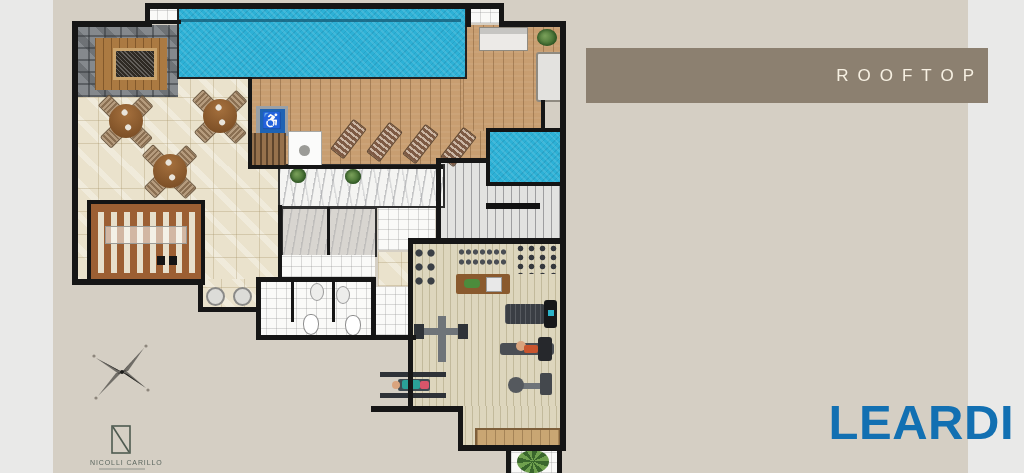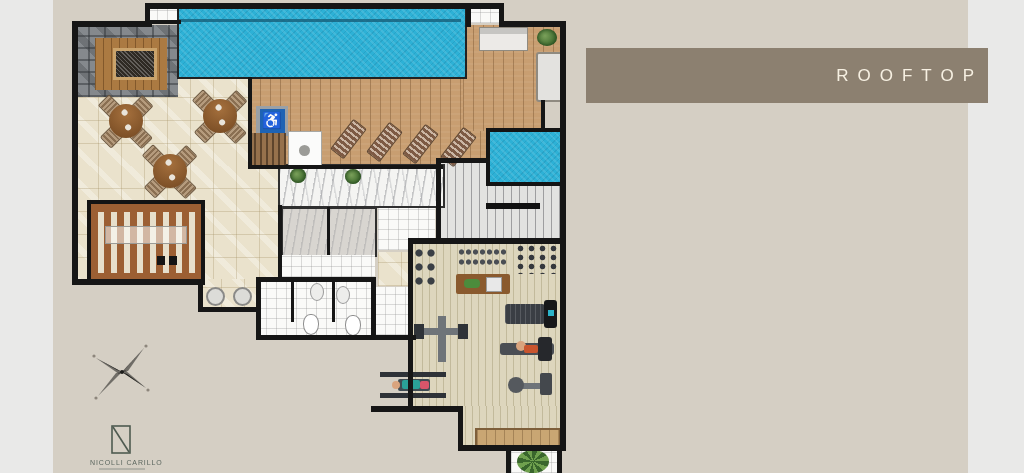--- a/index.html
+++ b/index.html
@@ -264,13 +264,14 @@
     <div class="abs" style="left:90px;top:425px;width:64px;height:46px;z-index:7;text-align:center;">
       <svg width="24" height="30" viewBox="0 0 24 30">
         <rect x="2" y="1" width="18" height="27" fill="none" stroke="#4e5a50" stroke-width="1.6"></rect>
         <line x1="3" y1="2" x2="19" y2="27" stroke="#4e5a50" stroke-width="1.6"></line>
       </svg>
       <div class="archtxt">NICOLLI CARILLO</div>
       <div style="margin:2px auto 0;width:46px;height:2px;background:rgba(100,110,104,.3);"></div>
     </div>
   </div>
 
+  <div class="abs brand2" style="right:10px;top:398px;">LEARDI</div>
 </div>
 
 </body></html>

